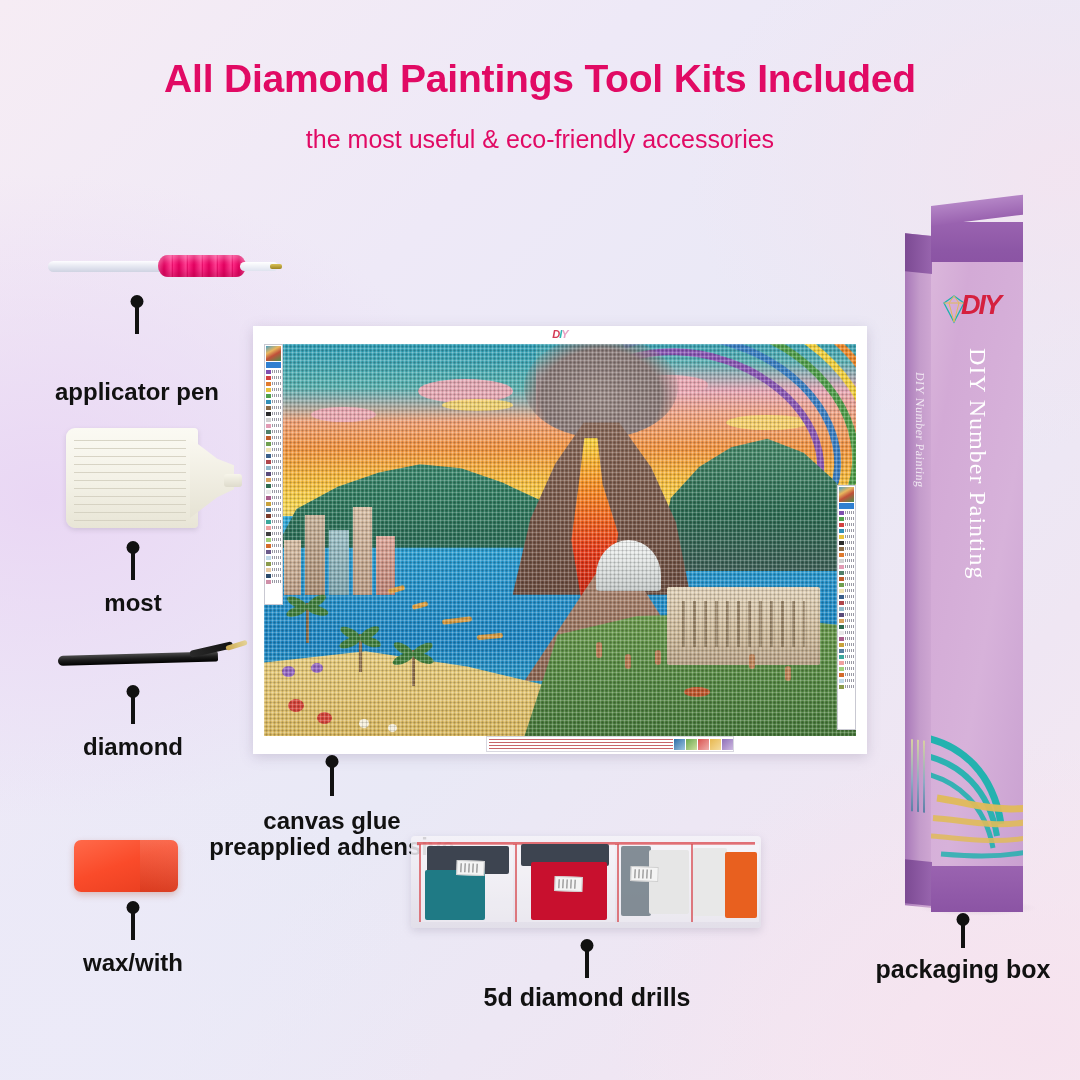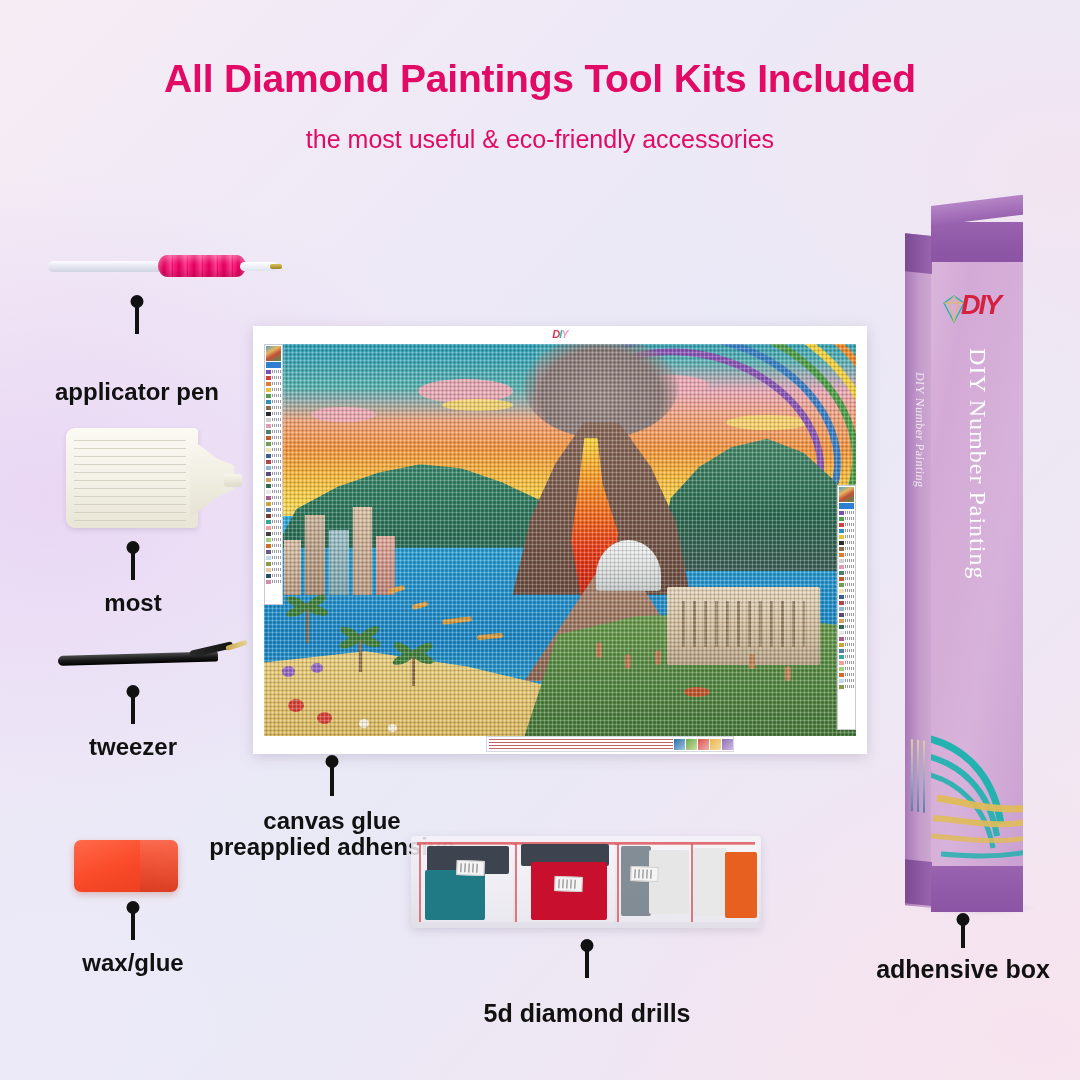--- a/index.html
+++ b/index.html
@@ -254,28 +254,28 @@
   </div>
 
   <div class="tweezer">
     <div class="armA"></div>
     <div class="armB"></div>
     <div class="gold"></div>
   </div>
   <div class="callout" style="left:133px;top:690px;">
     <div class="dot"></div>
     <div class="leader" style="height:34px;"></div>
-    <div class="ctext" style="top:44px;font-size:24px;">tweezer</div>
+    <div class="ctext" style="top:44px;font-size:24px;">diamond</div>
   </div>
 
   <div class="wax"></div>
   <div class="callout" style="left:133px;top:906px;">
     <div class="dot"></div>
     <div class="leader" style="height:34px;"></div>
-    <div class="ctext" style="top:44px;font-size:24px;">wax/glue</div>
+    <div class="ctext" style="top:44px;font-size:24px;">wax/with</div>
   </div>
 
   <div class="canvasFrame">
     <div class="topLogo">
       <span class="d">D</span><span class="i">I</span><span class="y">Y</span>
     </div>
 
     <div class="canvasInner">
       <div class="art">
         <div class="sky"></div>
@@ -681,21 +681,21 @@
 
     <div class="bag" style="left:280px;width:66px;">
       <div class="grit" style="left:0px;top:4px;width:34px;height:68px;background:#e8e8e8;"></div>
       <div class="grit" style="left:32px;top:8px;width:32px;height:66px;background:#e8601f;"></div>
     </div>
   </div>
 
   <div class="callout" style="left:587px;top:944px;">
     <div class="dot"></div>
     <div class="leader" style="height:34px;"></div>
-    <div class="ctext" style="top:56px;font-size:25px;">5d diamond drills</div>
+    <div class="ctext" style="top:40px;font-size:25px;">5d diamond drills</div>
   </div>
 
   <div class="shadowBox"></div>
   <div class="box">
     <div class="side"></div>
     <div class="front"></div>
     <div class="capTopSide"></div>
     <div class="capTop"></div>
     <div class="capLid"></div>
     <div class="capBotSide"></div>
@@ -733,16 +733,16 @@
         <path d="M2 102 C32 104 60 112 96 106" stroke="#e0bb5a" stroke-width="6" fill="none" opacity=".9"></path>
         <path d="M0 120 C30 122 58 128 96 122" stroke="#e0bb5a" stroke-width="5" fill="none" opacity=".85"></path>
         <path d="M10 138 C36 140 64 142 96 136" stroke="#19b2ad" stroke-width="5" fill="none" opacity=".8"></path>
       </svg>
     </div>
   </div>
 
   <div class="callout" style="left:963px;top:918px;">
     <div class="dot"></div>
     <div class="leader" style="height:30px;"></div>
-    <div class="ctext" style="top:38px;font-size:25px;">adhensive box</div>
+    <div class="ctext" style="top:38px;font-size:25px;">packaging box</div>
   </div>
 
 </div>
 
 </body></html>

